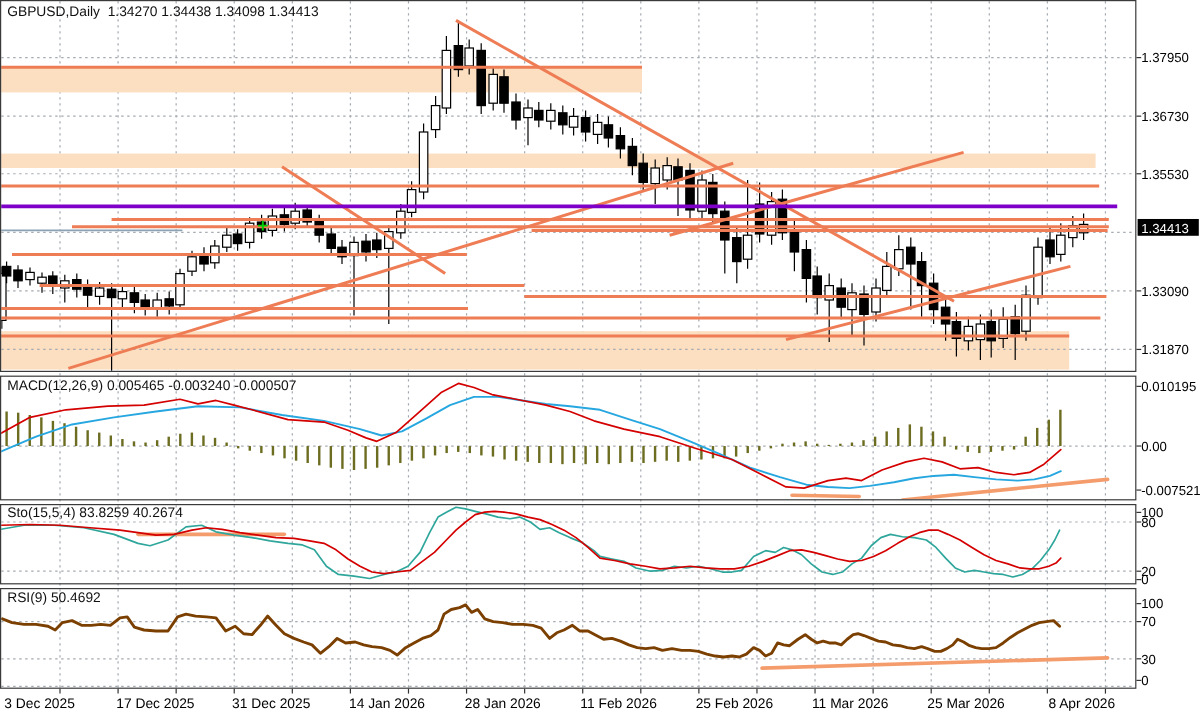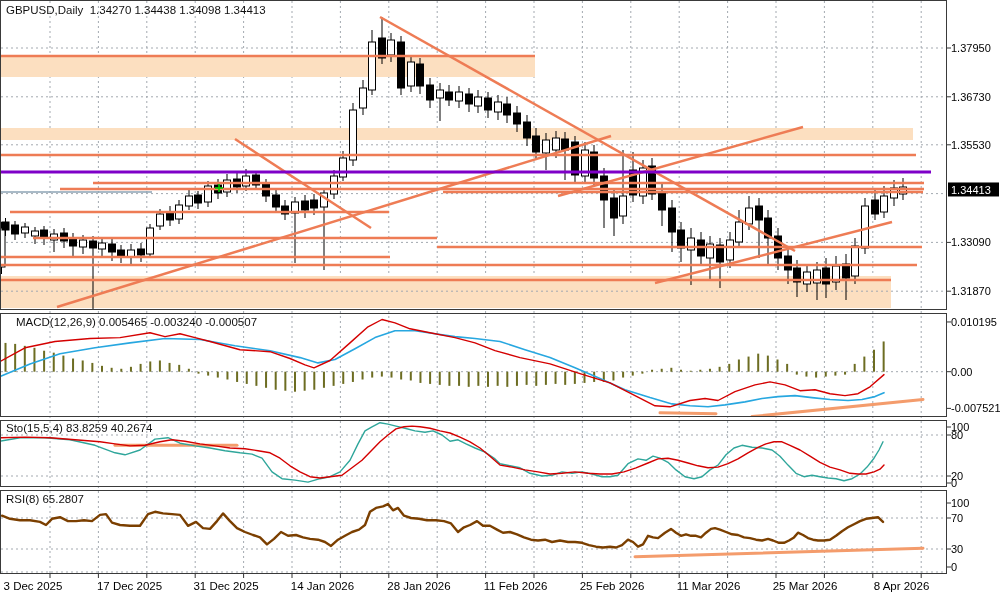--- a/index.html
+++ b/index.html
@@ -6,23 +6,23 @@
   #app{position:relative;width:1000px;height:600px;background:#bef264;overflow:hidden;
        font-family:"Liberation Sans",sans-serif;}
   #chart-svg{position:absolute;left:0;top:0;}
   .panel-title{position:absolute;font-size:11.5px;color:#111;white-space:pre;z-index:5;}
 </style>
 </head>
 <body>
 <div id="app">
 
 <div class="panel-title" style="left:6px;top:4px;">GBPUSD,Daily  1.34270 1.34438 1.34098 1.34413</div>
-<div class="panel-title" style="left:16px;top:316px;text-align:right;">MACD(12,26,9) 0.005465 -0.003240 -0.000507</div>
+<div class="panel-title" style="left:6px;top:316px;text-align:right;">MACD(12,26,9) 0.005465 -0.003240 -0.000507</div>
 <div class="panel-title" style="left:6px;top:422px;">Sto(15,5,4) 83.8259 40.2674</div>
-<div class="panel-title" style="left:6px;top:493px;">RSI(8) 65.2807</div>
+<div class="panel-title" style="left:6px;top:493px;">RSI(9) 50.4692</div>
 
 <svg id="chart-svg" width="1000" height="600">
       <defs>
         <clipPath id="clip-main">
           <rect x="1" y="1" width="945" height="308"></rect>
         </clipPath>
         <clipPath id="clip-macd">
           <rect x="1" y="314" width="945" height="102"></rect>
         </clipPath>
         <clipPath id="clip-sto">

